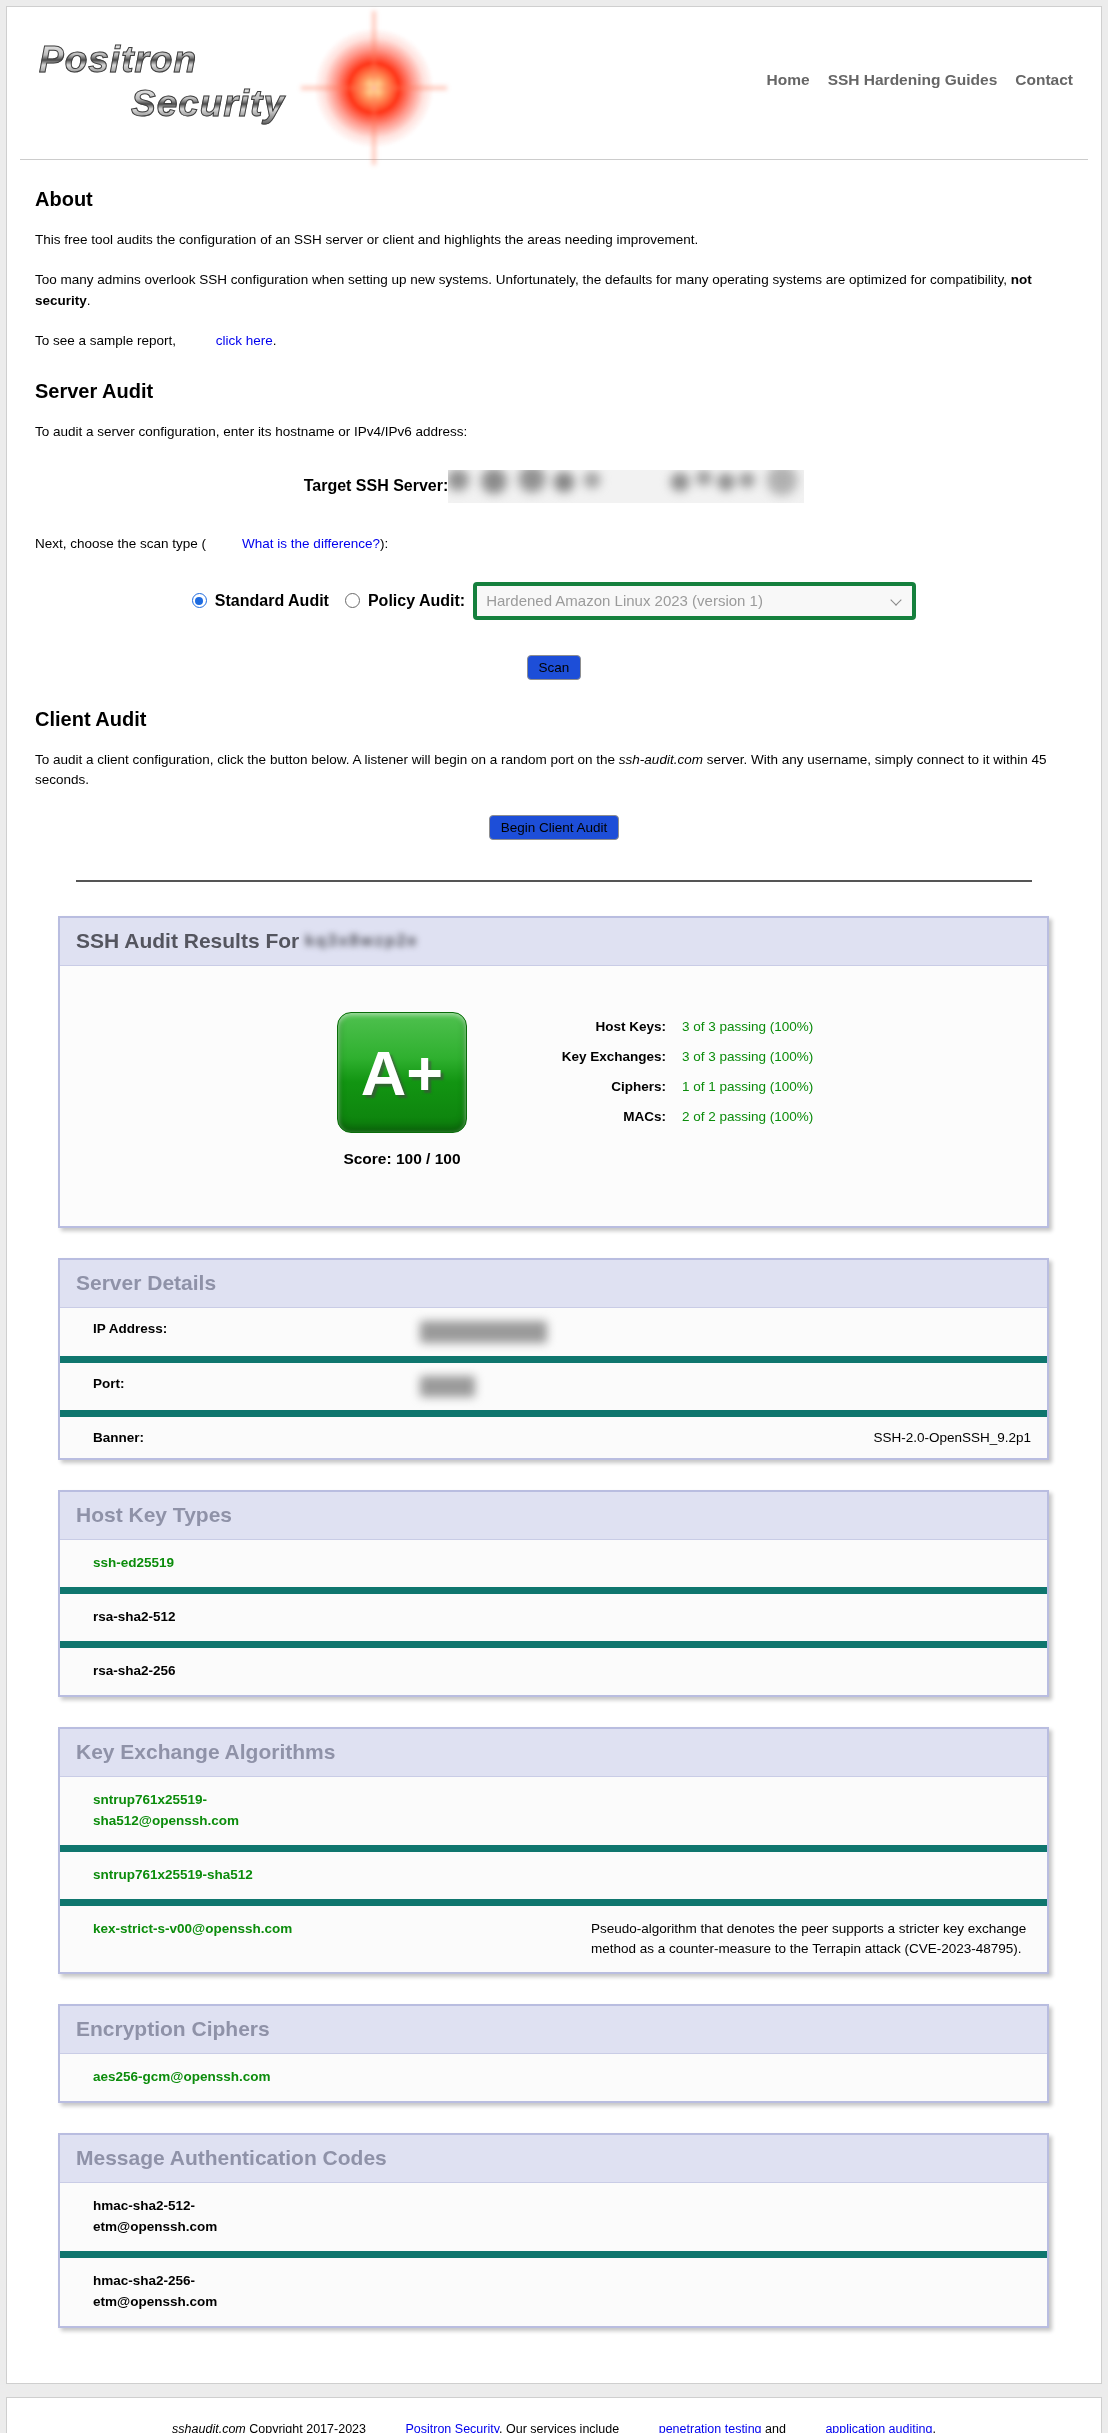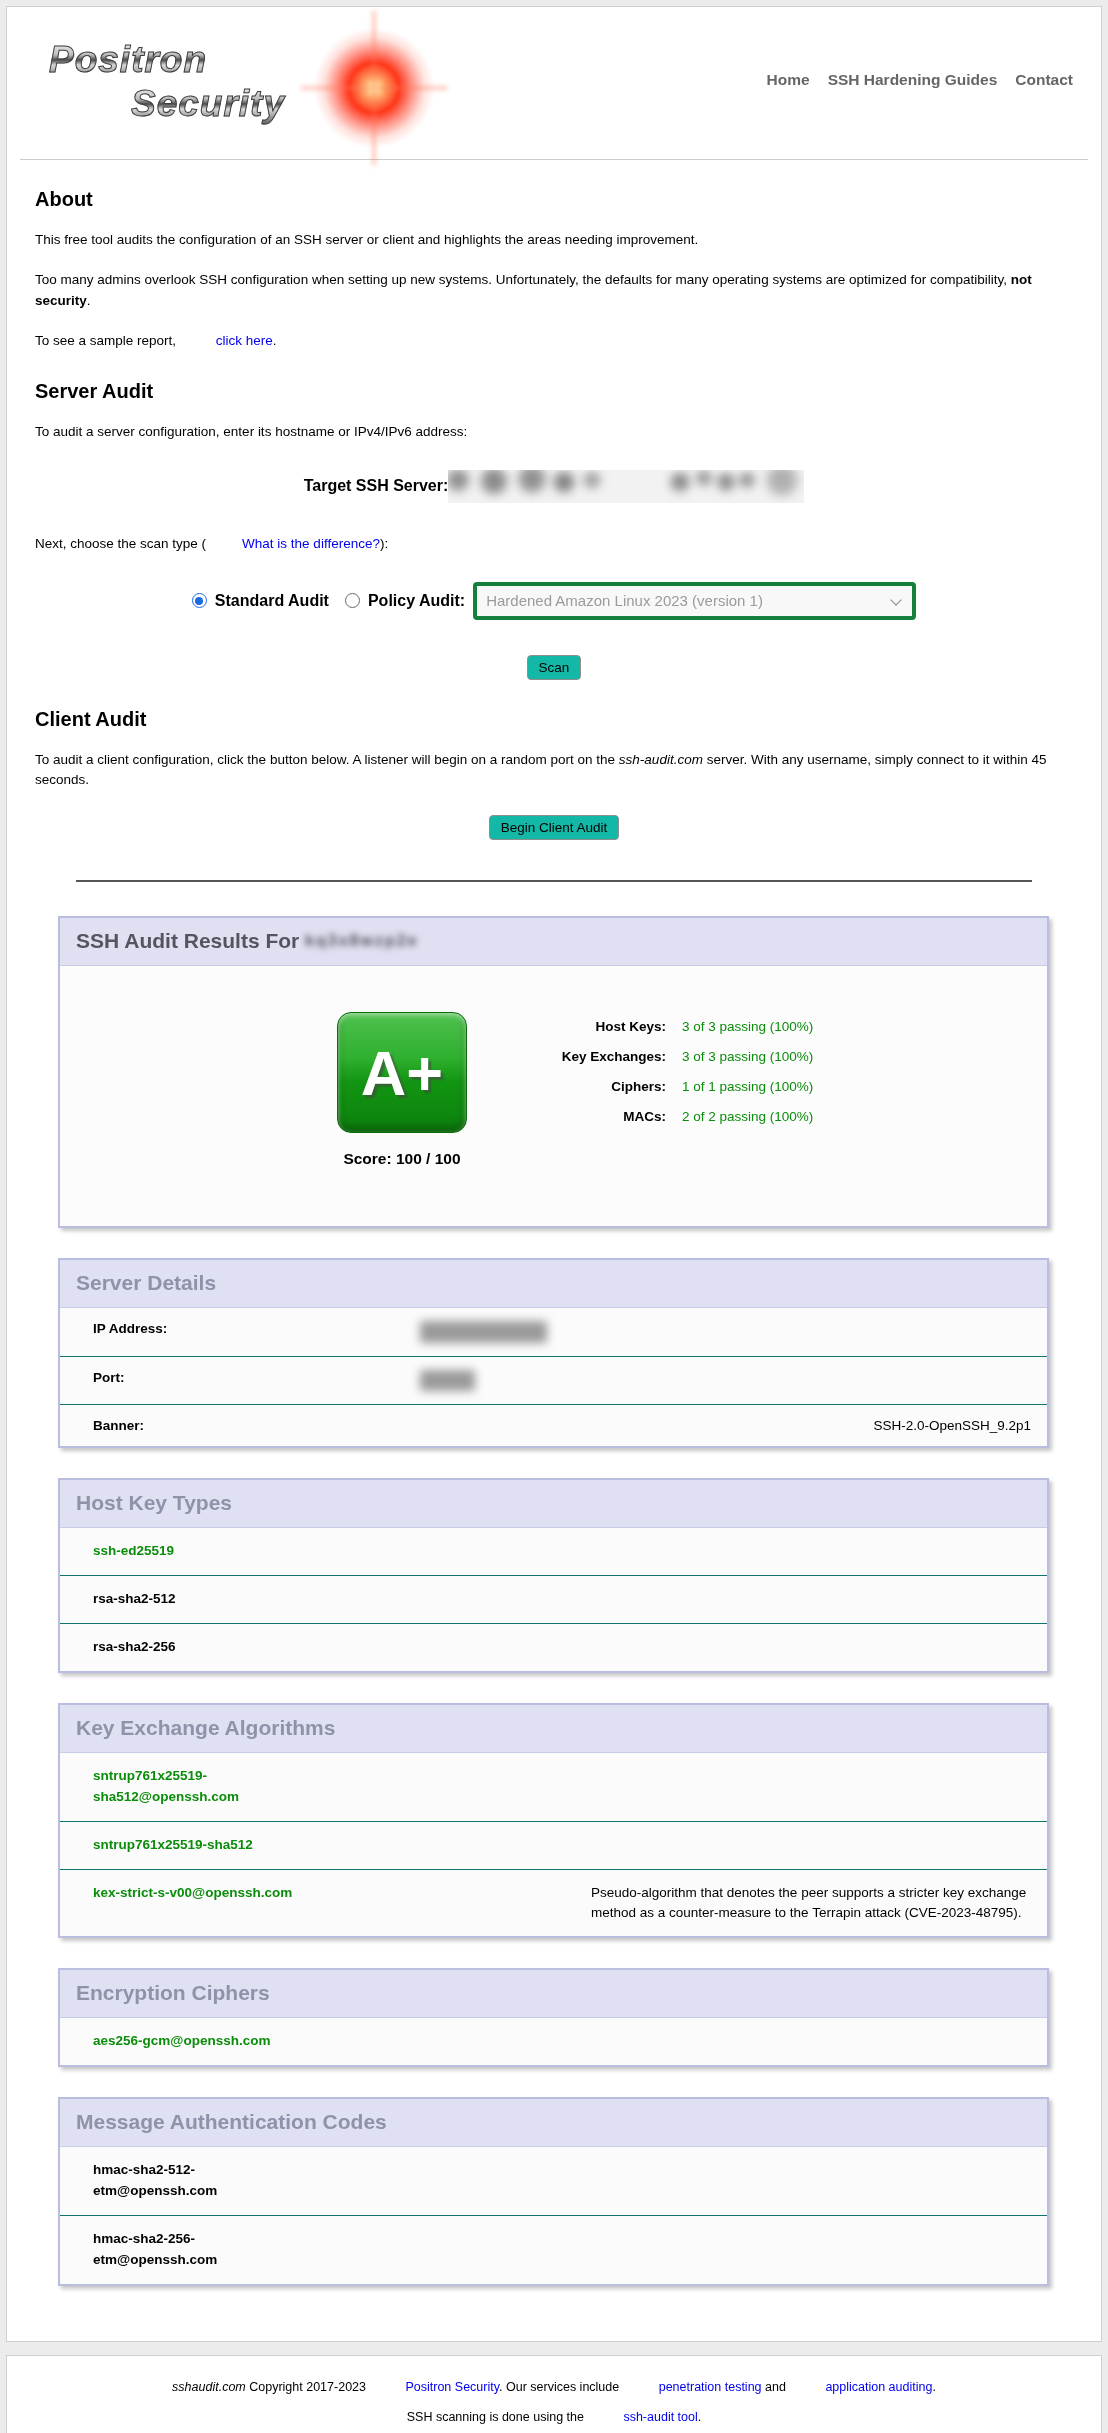--- a/index.html
+++ b/index.html
@@ -28,21 +28,21 @@
     content:""; position:absolute; background:rgba(255,120,90,.55); filter:blur(2px);
   }
   .logo-burst::before { left:50%; top:-18px; width:3px; height:154px; transform:translateX(-50%); }
   .logo-burst::after  { top:50%; left:-14px; height:3px; width:146px; transform:translateY(-50%); }
   .logo-word {
     position:absolute; font-style:italic; font-weight:bold; font-size:37px; letter-spacing:1px;
     background:linear-gradient(180deg,#fdfdfd 0%,#bdbdbd 38%,#4a4a4a 50%,#d8d8d8 62%,#5d5d5d 100%);
     -webkit-background-clip:text; background-clip:text; color:transparent;
     -webkit-text-stroke:1px #3f3f3f;
   }
-  .logo-word-1 { left:14px; top:18px; }
+  .logo-word-1 { left:4px; top:18px; }
   .logo-word-2 { left:96px; top:62px; }
   .main-nav { display:flex; gap:18px; margin-top:50px; }
   .main-nav .nav-item { font-weight:bold; font-size:15.5px; color:#666; cursor:pointer; }
   .header-sep { border:none; border-top:1px solid #ccc; margin:10px 13px 0 13px; }
   
   .section { padding:0 28px; }
   h2.sec-heading { font-size:20px; font-weight:bold; margin:28px 0 0 0; }
   .para { margin:19px 0 0 0; line-height:1.55; max-width:1055px; }
   .bold { font-weight:bold; }
   .it { font-style:italic; }
@@ -77,21 +77,21 @@
     position:relative; display:inline-block; width:443px; text-align:left;
     border:4px solid #15803d; border-radius:4px; background:#f8f8f8;
     padding:6px 30px 7px 9px; font-size:15px; color:#9b9b9b; cursor:default;
   }
   .select-box::after {
     content:""; position:absolute; right:12px; top:10px; width:7px; height:7px;
     border-right:1.6px solid #888; border-bottom:1.6px solid #888; transform:rotate(45deg);
   }
   .btn {
     display:inline-block; font-family:inherit; font-size:13.5px; color:#000;
-    background:#14b8a6; border:1px solid #8f8f8f; border-radius:4px;
+    background:#1d4ed8; border:1px solid #8f8f8f; border-radius:4px;
     padding:4px 11px; cursor:pointer;
   }
   .scan-btn-wrap { margin-top:35px; }
   .client-btn-wrap { margin-top:24px; }
   .results-sep { border:none; border-top:2px solid #555; width:956px; margin:40px auto 0 auto; }
   
   .panels { margin:34px 52px 0 51px; }
   .panel { border:2px solid #b9bde0; box-shadow:3px 3px 4px #c6c6c6; background:#fbfbfb; margin-top:30px; }
   .panel-header {
     background:#dfe1f2; border-bottom:1px solid #c9cce6;
@@ -113,21 +113,21 @@
     display:flex; align-items:center; justify-content:center;
     color:#fff; font-size:63px; font-weight:bold;
     text-shadow:3px 3px 2px rgba(70,70,70,.6);
   }
   .score-line { margin-top:17px; font-size:15.5px; font-weight:bold; }
   .stats-col { margin-left:64px; margin-top:4px; }
   .stat-row { display:flex; line-height:21px; margin-bottom:9px; }
   .stat-label { width:130px; text-align:right; font-weight:bold; }
   .stat-value { margin-left:16px; color:#0b8c0b; }
   
-  .prow { display:flex; padding:13px 16px 13px 33px; border-bottom:1px solid #0f766e; background:#fbfbfb; }
+  .prow { display:flex; padding:13px 16px 13px 33px; border-bottom:7px solid #0f766e; background:#fbfbfb; }
   .prow:last-child { border-bottom:none;justify-content:space-between; }
   .prow-label { width:327px; flex-shrink:0; font-weight:bold; }
   .prow-value { font-weight:normal; }
   .blob { display:inline-block; background:#9a9a9a; filter:blur(5px); border-radius:2px; vertical-align:middle; }
   .blob-ip { width:127px; height:22px; }
   .blob-port { width:55px; height:21px; }
   .alg-name { width:327px; flex-shrink:0; font-weight:bold; white-space:pre-line; line-height:1.55; }
   .alg-name.good { color:#0b8c0b; }
   .alg-note { font-weight:normal; line-height:1.5; max-width:440px; }
   

